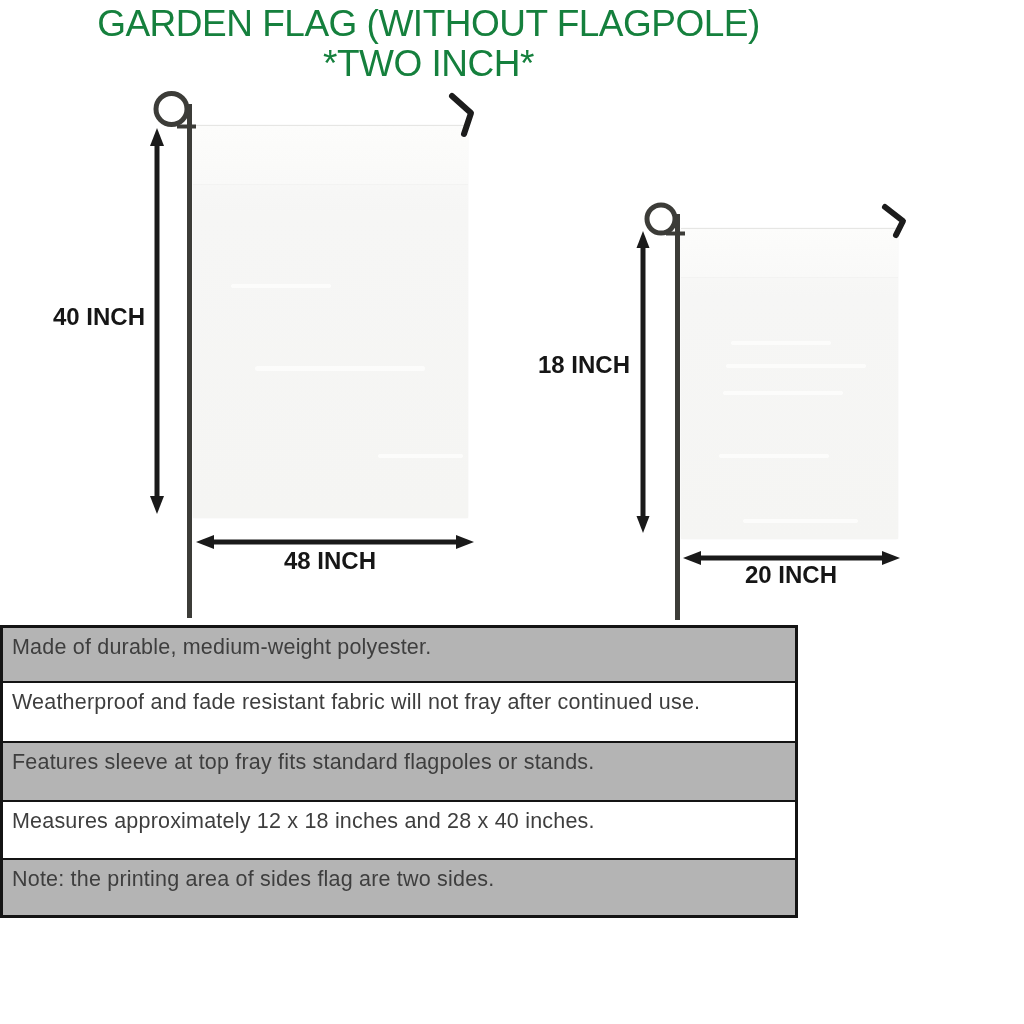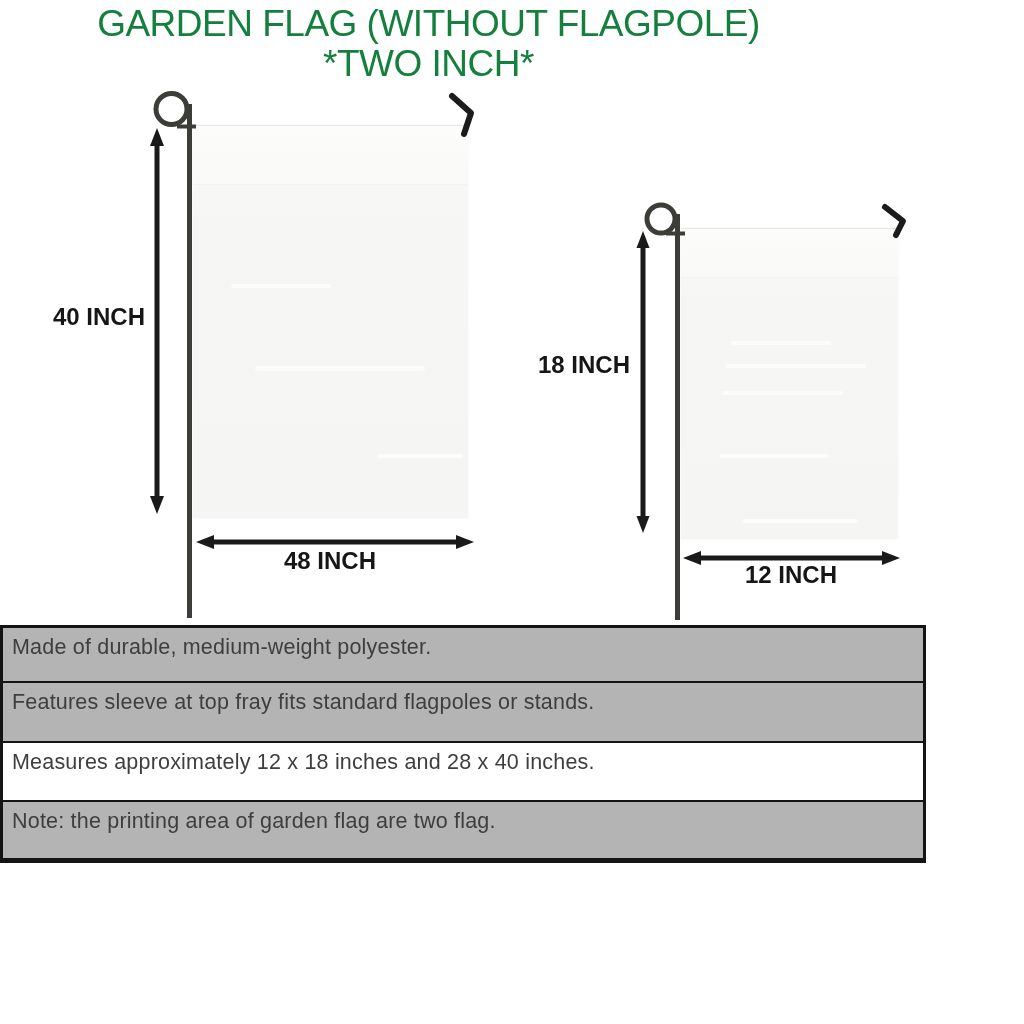--- a/index.html
+++ b/index.html
@@ -61,21 +61,21 @@
   .lbl-18 { left: 535px; top: 351px; width: 95px;  text-align: right; }
   .lbl-12 { left: 696px; top: 561px; width: 190px; text-align: center; }
 
   
   svg.overlay { position: absolute; left: 0; top: 0; }
 
   
   .spec-table {
     position: absolute;
     left: 0; top: 625px;
-    width: 926px;
+    width: 798px;
     box-sizing: border-box;
     border: 3px solid #141414;
   }
   .spec-row {
     box-sizing: border-box;
     padding: 7px 10px 0 9px;
     font-size: 21.5px;
     letter-spacing: 0.2px;
     color: #3e3e3e;
     border-bottom: 2px solid #141414;
@@ -146,20 +146,21 @@
   <g>
     <line x1="698" y1="558" x2="885" y2="558" stroke="#1a1a1a" stroke-width="5"></line>
     <polygon points="683,558 701,551 701,565" fill="#1a1a1a"></polygon>
     <polygon points="900,558 882,551 882,565" fill="#1a1a1a"></polygon>
   </g>
 </svg>
 
 <div class="dim-label lbl-40">40 INCH</div>
 <div class="dim-label lbl-28">48 INCH</div>
 <div class="dim-label lbl-18">18 INCH</div>
-<div class="dim-label lbl-12">12 INCH</div>
+<div class="dim-label lbl-12">20 INCH</div>
 
 <div class="spec-table">
   <div class="spec-row shade">Made of durable, medium-weight polyester.</div>
+  <div class="spec-row light">Weatherproof and fade resistant fabric will not fray after continued use.</div>
   <div class="spec-row shade">Features sleeve at top fray fits standard flagpoles or stands.</div>
   <div class="spec-row light">Measures approximately 12 x 18 inches and 28 x 40 inches.</div>
-  <div class="spec-row shade">Note: the printing area of garden flag are two flag.</div>
+  <div class="spec-row shade">Note: the printing area of sides flag are two sides.</div>
 </div>
 
 </body></html>

